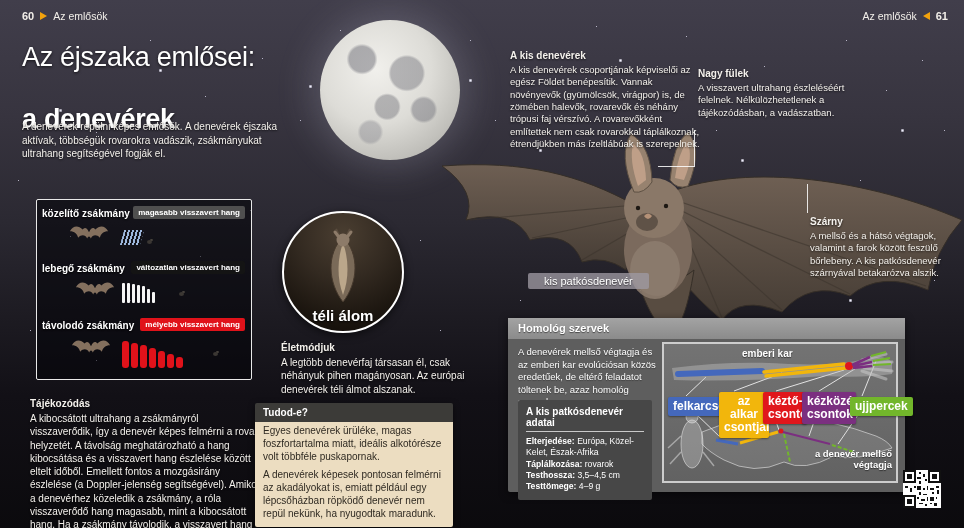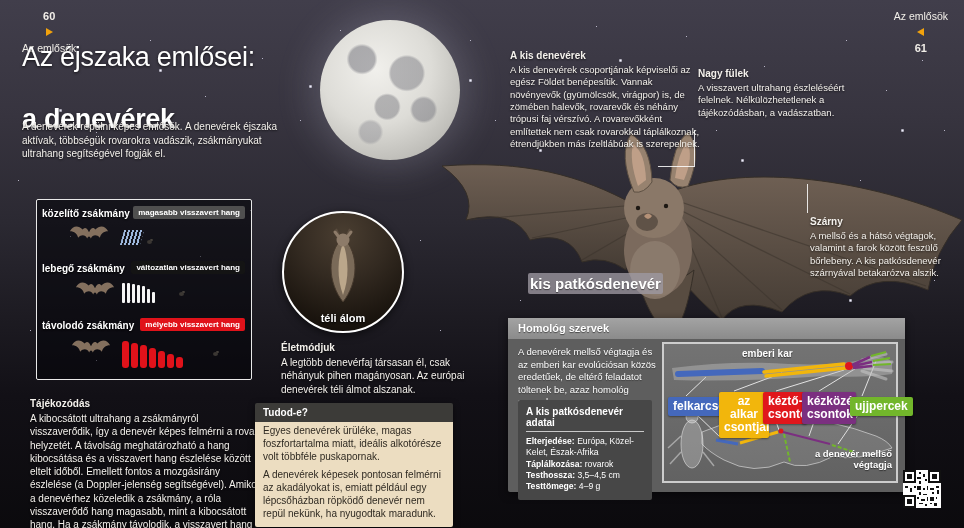--- a/index.html
+++ b/index.html
@@ -18,21 +18,21 @@
     box-shadow:160px 70px 0 .7px,310px 86px 0 .7px,540px 150px 0 .7px,620px 60px 0 .7px,742px 160px 0 .7px,902px 130px 0 .7px,850px 300px 0 .7px,350px 330px 0 .7px,470px 80px 0 .7px,60px 110px 0 .7px;}
   .moon{left:320px;top:20px;width:140px;height:140px;border-radius:50%;
     background:
       radial-gradient(circle at 30% 28%,rgba(120,120,128,.55) 0 9%,transparent 11%),
       radial-gradient(circle at 62% 38%,rgba(125,125,132,.5) 0 13%,transparent 15%),
       radial-gradient(circle at 48% 62%,rgba(115,115,122,.45) 0 10%,transparent 12%),
       radial-gradient(circle at 74% 64%,rgba(120,120,128,.5) 0 8%,transparent 10%),
       radial-gradient(circle at 36% 80%,rgba(130,130,138,.4) 0 7%,transparent 9%),
       radial-gradient(circle at 40% 35%,#f1f0ec 0%,#dddcd7 45%,#bcbbb6 78%,#9b9a96 100%);
     box-shadow:0 0 36px 8px rgba(225,225,250,.18);}
-  .hrow{display:flex;align-items:center;gap:6px;font-size:10.5px;color:#f2efe9;flex-direction:column;}
+  .hrow{display:flex;align-items:center;gap:6px;font-size:10.5px;color:#f2efe9;}
   .pagenum{font-weight:bold;font-size:11px;}
   .tri-r{width:0;height:0;border-top:4px solid transparent;border-bottom:4px solid transparent;border-left:7px solid #f2a20c;}
   .tri-l{width:0;height:0;border-top:4px solid transparent;border-bottom:4px solid transparent;border-right:7px solid #f2a20c;}
   .title{left:22px;top:42px;color:#fff;font-size:27px;line-height:1.14;letter-spacing:-.3px;text-shadow:0 1px 3px rgba(0,0,0,.7);}
   .title .t2{font-weight:bold;margin-top:31px;}
   
   .echo{left:36px;top:199px;width:214px;height:179px;border:1px solid #e9e9e9;border-radius:2px;background:rgba(4,4,8,.58);}
   .echo .lbl{position:absolute;left:5px;font-weight:bold;font-size:10px;color:#fff;text-shadow:0 1px 2px #000;}
   .badge{position:absolute;right:6px;color:#fff;font-weight:bold;font-size:8px;padding:2px 5px;border-radius:2px;white-space:nowrap;}
   .bars{position:absolute;display:flex;align-items:flex-end;gap:2px;}
@@ -43,23 +43,23 @@
   .insect{position:absolute;width:5px;height:4px;border-radius:50%;background:#3b3733;box-shadow:2px -2px 0 -1px #4a453f;}
   .minibat{position:absolute;}
   
   .tud{left:255px;top:403px;width:198px;border-radius:2px;overflow:hidden;box-shadow:0 2px 6px rgba(0,0,0,.5);}
   .tud .tudhd{background:#3c3b38;color:#fff;font-weight:bold;font-size:10px;padding:4px 8px;}
   .tud .tudbd{background:#ecddc1;color:#2f2a22;font-size:10px;line-height:1.3;padding:2px 8px 7px 8px;}
   .tud .tudbd p{margin:0 0 5px 0;} .tud .tudbd p:last-child{margin:0;}
   
   .inset{left:282px;top:211px;width:118px;height:118px;border:2px solid #fff;border-radius:50%;overflow:hidden;
      background:radial-gradient(circle at 50% 18%,#4a3e31 0%,#332a21 40%,#1a140e 78%,#0e0a06 100%);box-shadow:0 2px 8px rgba(0,0,0,.6);}
-  .inset .cap{position:absolute;left:0;right:0;bottom:7px;text-align:center;color:#fff;font-weight:bold;font-size:11px;text-shadow:0 1px 2px #000;}
-  
-  .chip{left:528px;top:273px;background:rgba(158,152,162,.78);color:#fff;font-weight:bold;font-size:15px;padding:2px 2px;border-radius:2px;text-shadow:0 1px 1px rgba(0,0,0,.5);}
+  .inset .cap{position:absolute;left:0;right:0;bottom:7px;text-align:center;color:#fff;font-weight:bold;font-size:15px;text-shadow:0 1px 2px #000;}
+  
+  .chip{left:528px;top:273px;background:rgba(158,152,162,.78);color:#fff;font-weight:normal;font-size:11px;padding:2px 16px;border-radius:2px;text-shadow:0 1px 1px rgba(0,0,0,.5);}
   .line{position:absolute;background:rgba(255,255,255,.85);}
   
   .hom{left:508px;top:318px;width:397px;height:174px;background:#5e5e5e;border-radius:2px;box-shadow:0 2px 8px rgba(0,0,0,.55);}
   .homhd{position:absolute;left:0;top:0;right:0;height:21px;background:linear-gradient(180deg,#a3a3a3,#8b8b8b);
      color:#fff;font-weight:bold;font-size:11px;line-height:21px;padding-left:10px;box-sizing:border-box;text-shadow:0 1px 1px rgba(0,0,0,.5);}
   .hom .para{position:absolute;left:10px;top:28px;width:146px;color:#fdfdfd;font-size:9.5px;line-height:1.32;text-shadow:0 1px 1px rgba(0,0,0,.35);}
   .databox{position:absolute;left:10px;top:82px;width:134px;background:#474747;border-radius:2px;padding:6px 8px 7px 8px;box-sizing:border-box;color:#fff;}
   .databox .dtitle{font-weight:bold;font-size:10px;border-bottom:1px solid #c9c9c9;padding-bottom:3px;margin-bottom:4px;}
   .databox .drow{font-size:8.6px;line-height:1.32;}
   .panel{position:absolute;left:154px;top:24px;width:236px;height:141px;border:2px solid #cdcdcd;box-sizing:border-box;

